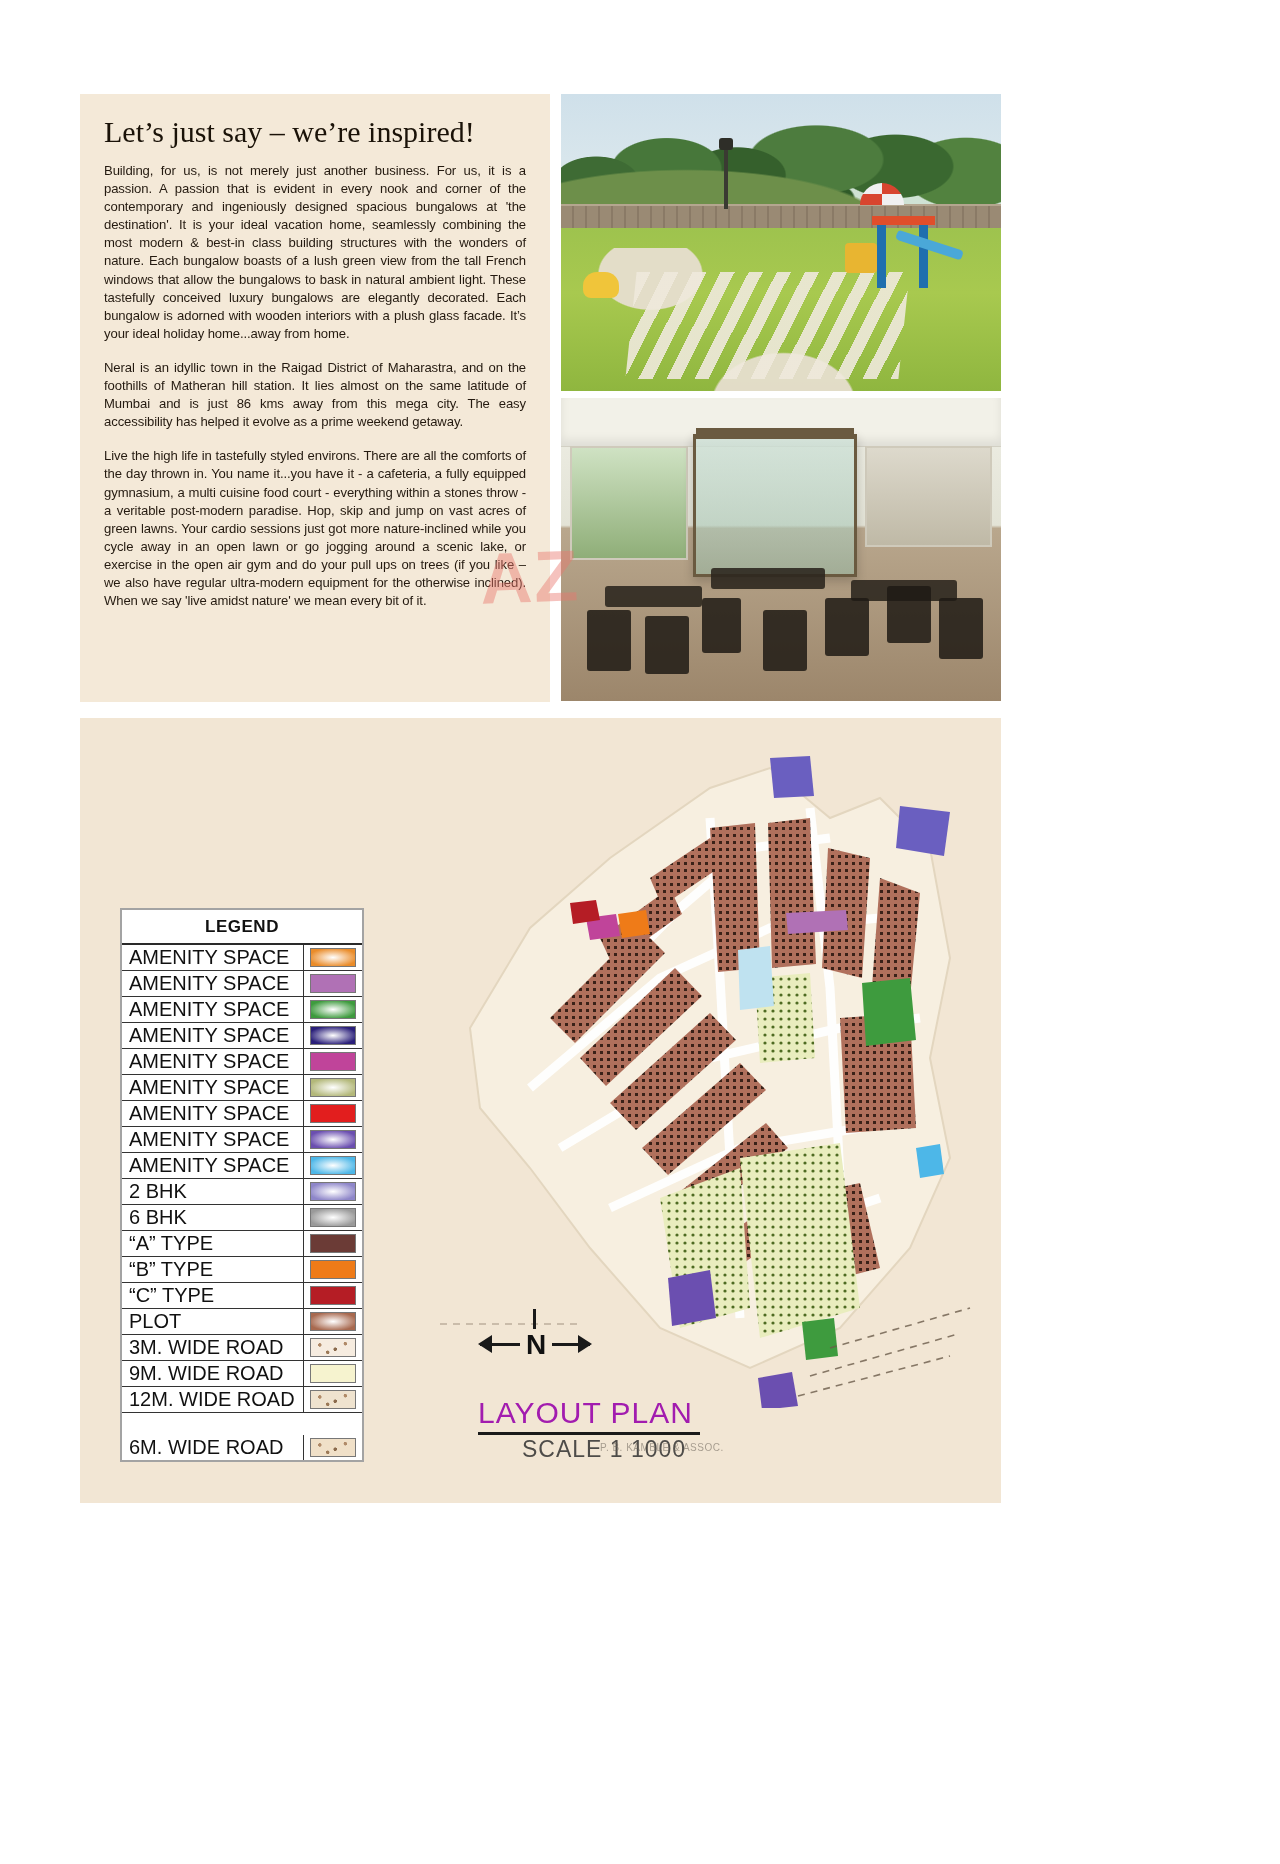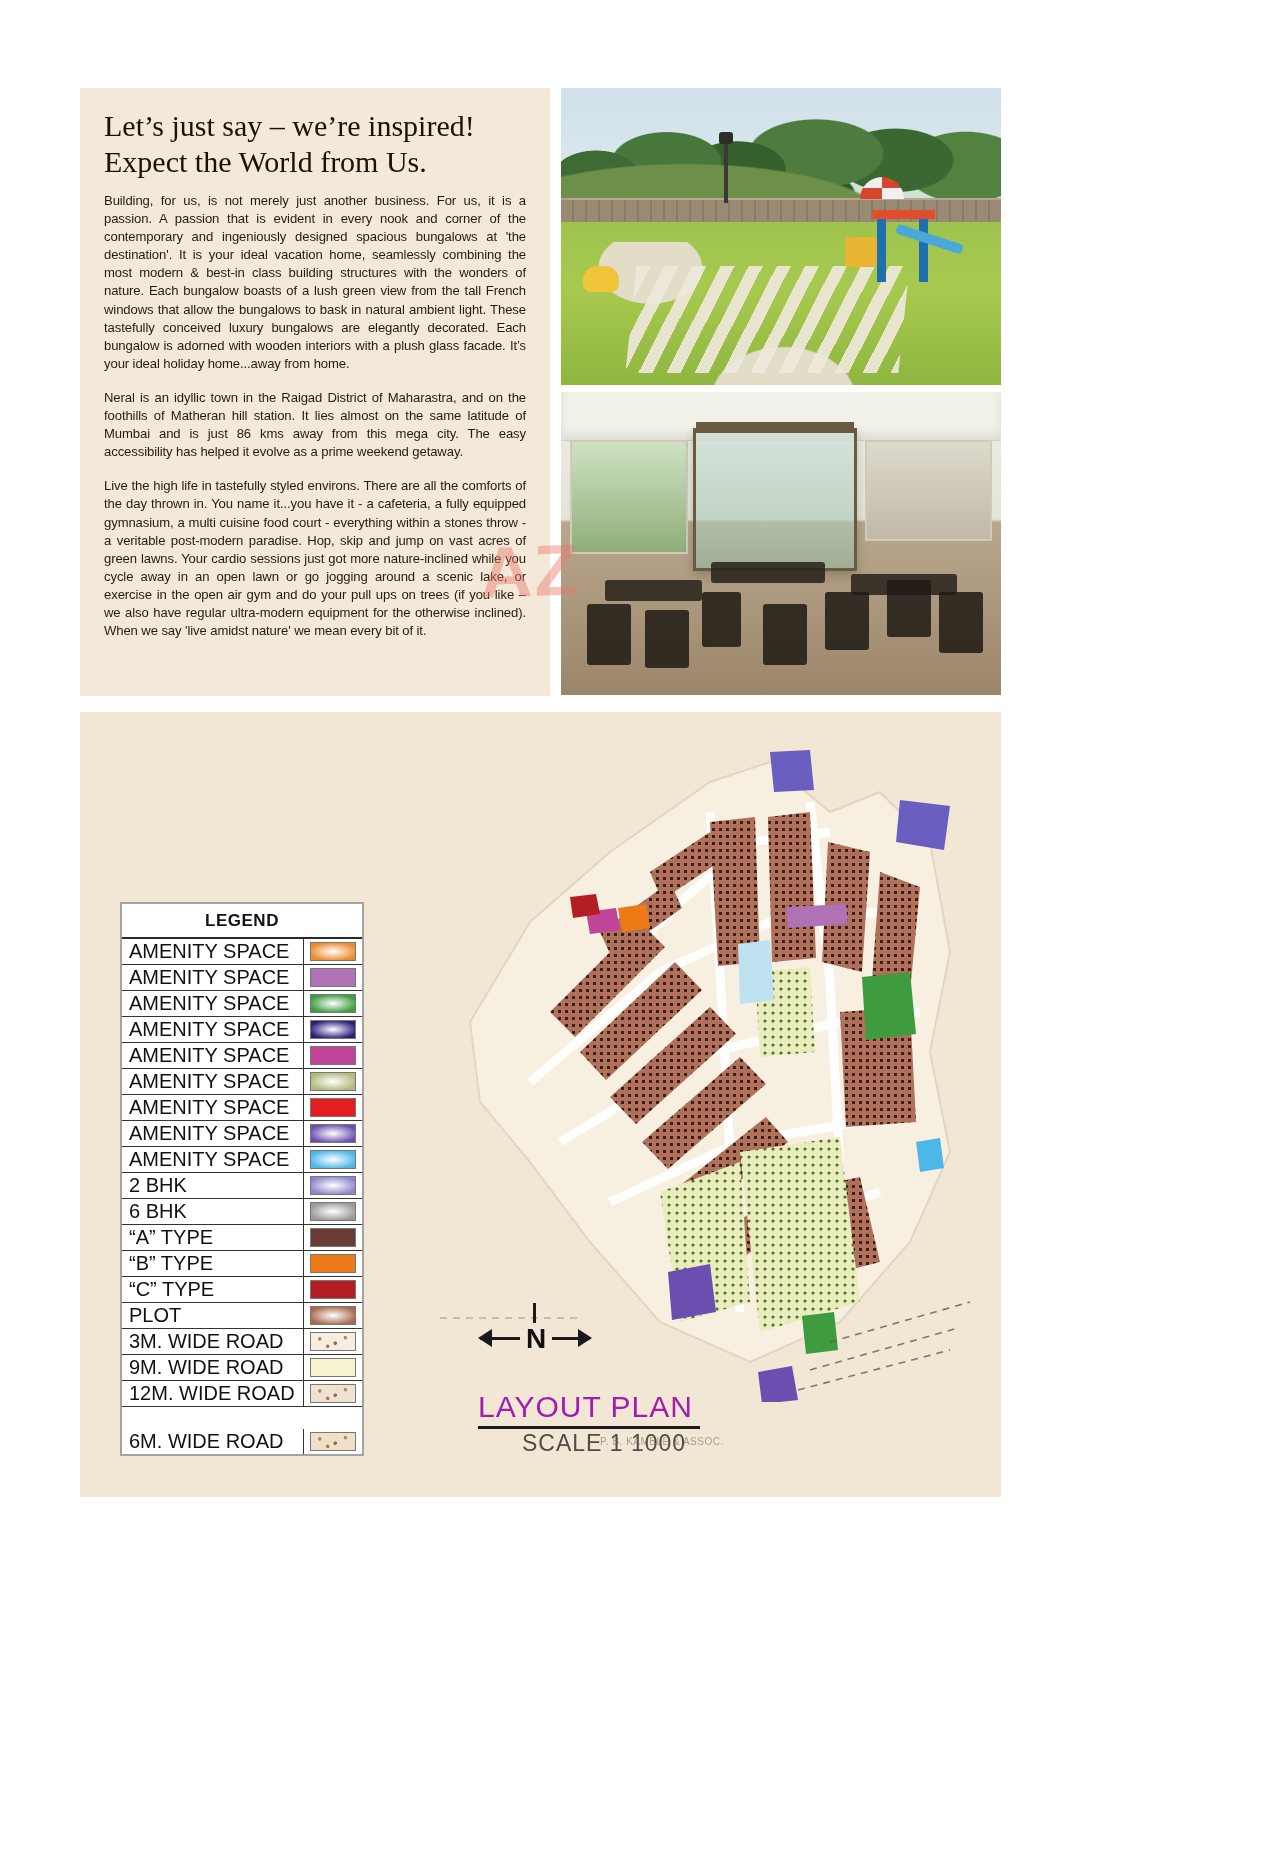--- a/index.html
+++ b/index.html
@@ -4,21 +4,21 @@
 <style>
   html,body{margin:0;padding:0;}
   body{
     width:1280px;height:1864px;
     background:#ffffff;
     font-family:"Liberation Sans", sans-serif;
     position:relative;
     overflow:hidden;
   }
   
-  #brochure{position:absolute;left:0;top:10px;width:1280px;height:1372px;}
+  #brochure{position:absolute;left:0;top:16px;width:1280px;height:1372px;}
 
   .text-panel{
     position:absolute;left:80px;top:78px;width:470px;height:608px;
     background:#f4e9d8;
     padding:0;
     box-sizing:border-box;
   }
   .text-inner{padding:20px 24px 10px 24px;}
   .headline{
     font-family:"Liberation Serif", serif;
@@ -169,21 +169,20 @@
 </style>
 </head>
 <body>
 
 <div id="brochure">
 
   <div class="text-panel">
     <div class="text-inner">
       <h1 class="headline">
         <span>Let’s just say – we’re inspired!</span>
-        <span>Expect the World from Us.</span>
       </h1>
       <p class="body-p">Building, for us, is not merely just another business. For us, it is a passion. A passion that is evident in every nook and corner of the contemporary and ingeniously designed spacious bungalows at 'the destination'. It is your ideal vacation home, seamlessly combining the most modern &amp; best-in class building structures with the wonders of nature. Each bungalow boasts of a lush green view from the tall French windows that allow the bungalows to bask in natural ambient light. These tastefully conceived luxury bungalows are elegantly decorated. Each bungalow is adorned with wooden interiors with a plush glass facade. It’s your ideal holiday home...away from home.</p>
       <p class="body-p">Neral is an idyllic town in the Raigad District of Maharastra, and on the foothills of Matheran hill station. It lies almost on the same latitude of Mumbai and is just 86 kms away from this mega city. The easy accessibility has helped it evolve as a prime weekend getaway.</p>
       <p class="body-p">Live the high life in tastefully styled environs. There are all the comforts of the day thrown in. You name it...you have it - a cafeteria, a fully equipped gymnasium, a multi cuisine food court - everything within a stones throw - a veritable post-modern paradise. Hop, skip and jump on vast acres of green lawns. Your cardio sessions just got more nature-inclined while you cycle away in an open lawn or go jogging around a scenic lake, or exercise in the open air gym and do your pull ups on trees (if you like – we also have regular ultra-modern equipment for the otherwise inclined). When we say 'live amidst nature' we mean every bit of it.</p>
     </div>
   </div>
 
   <div class="photo photo-top">
     <div class="p1-sky"></div>
     <div class="p1-trees"></div>

